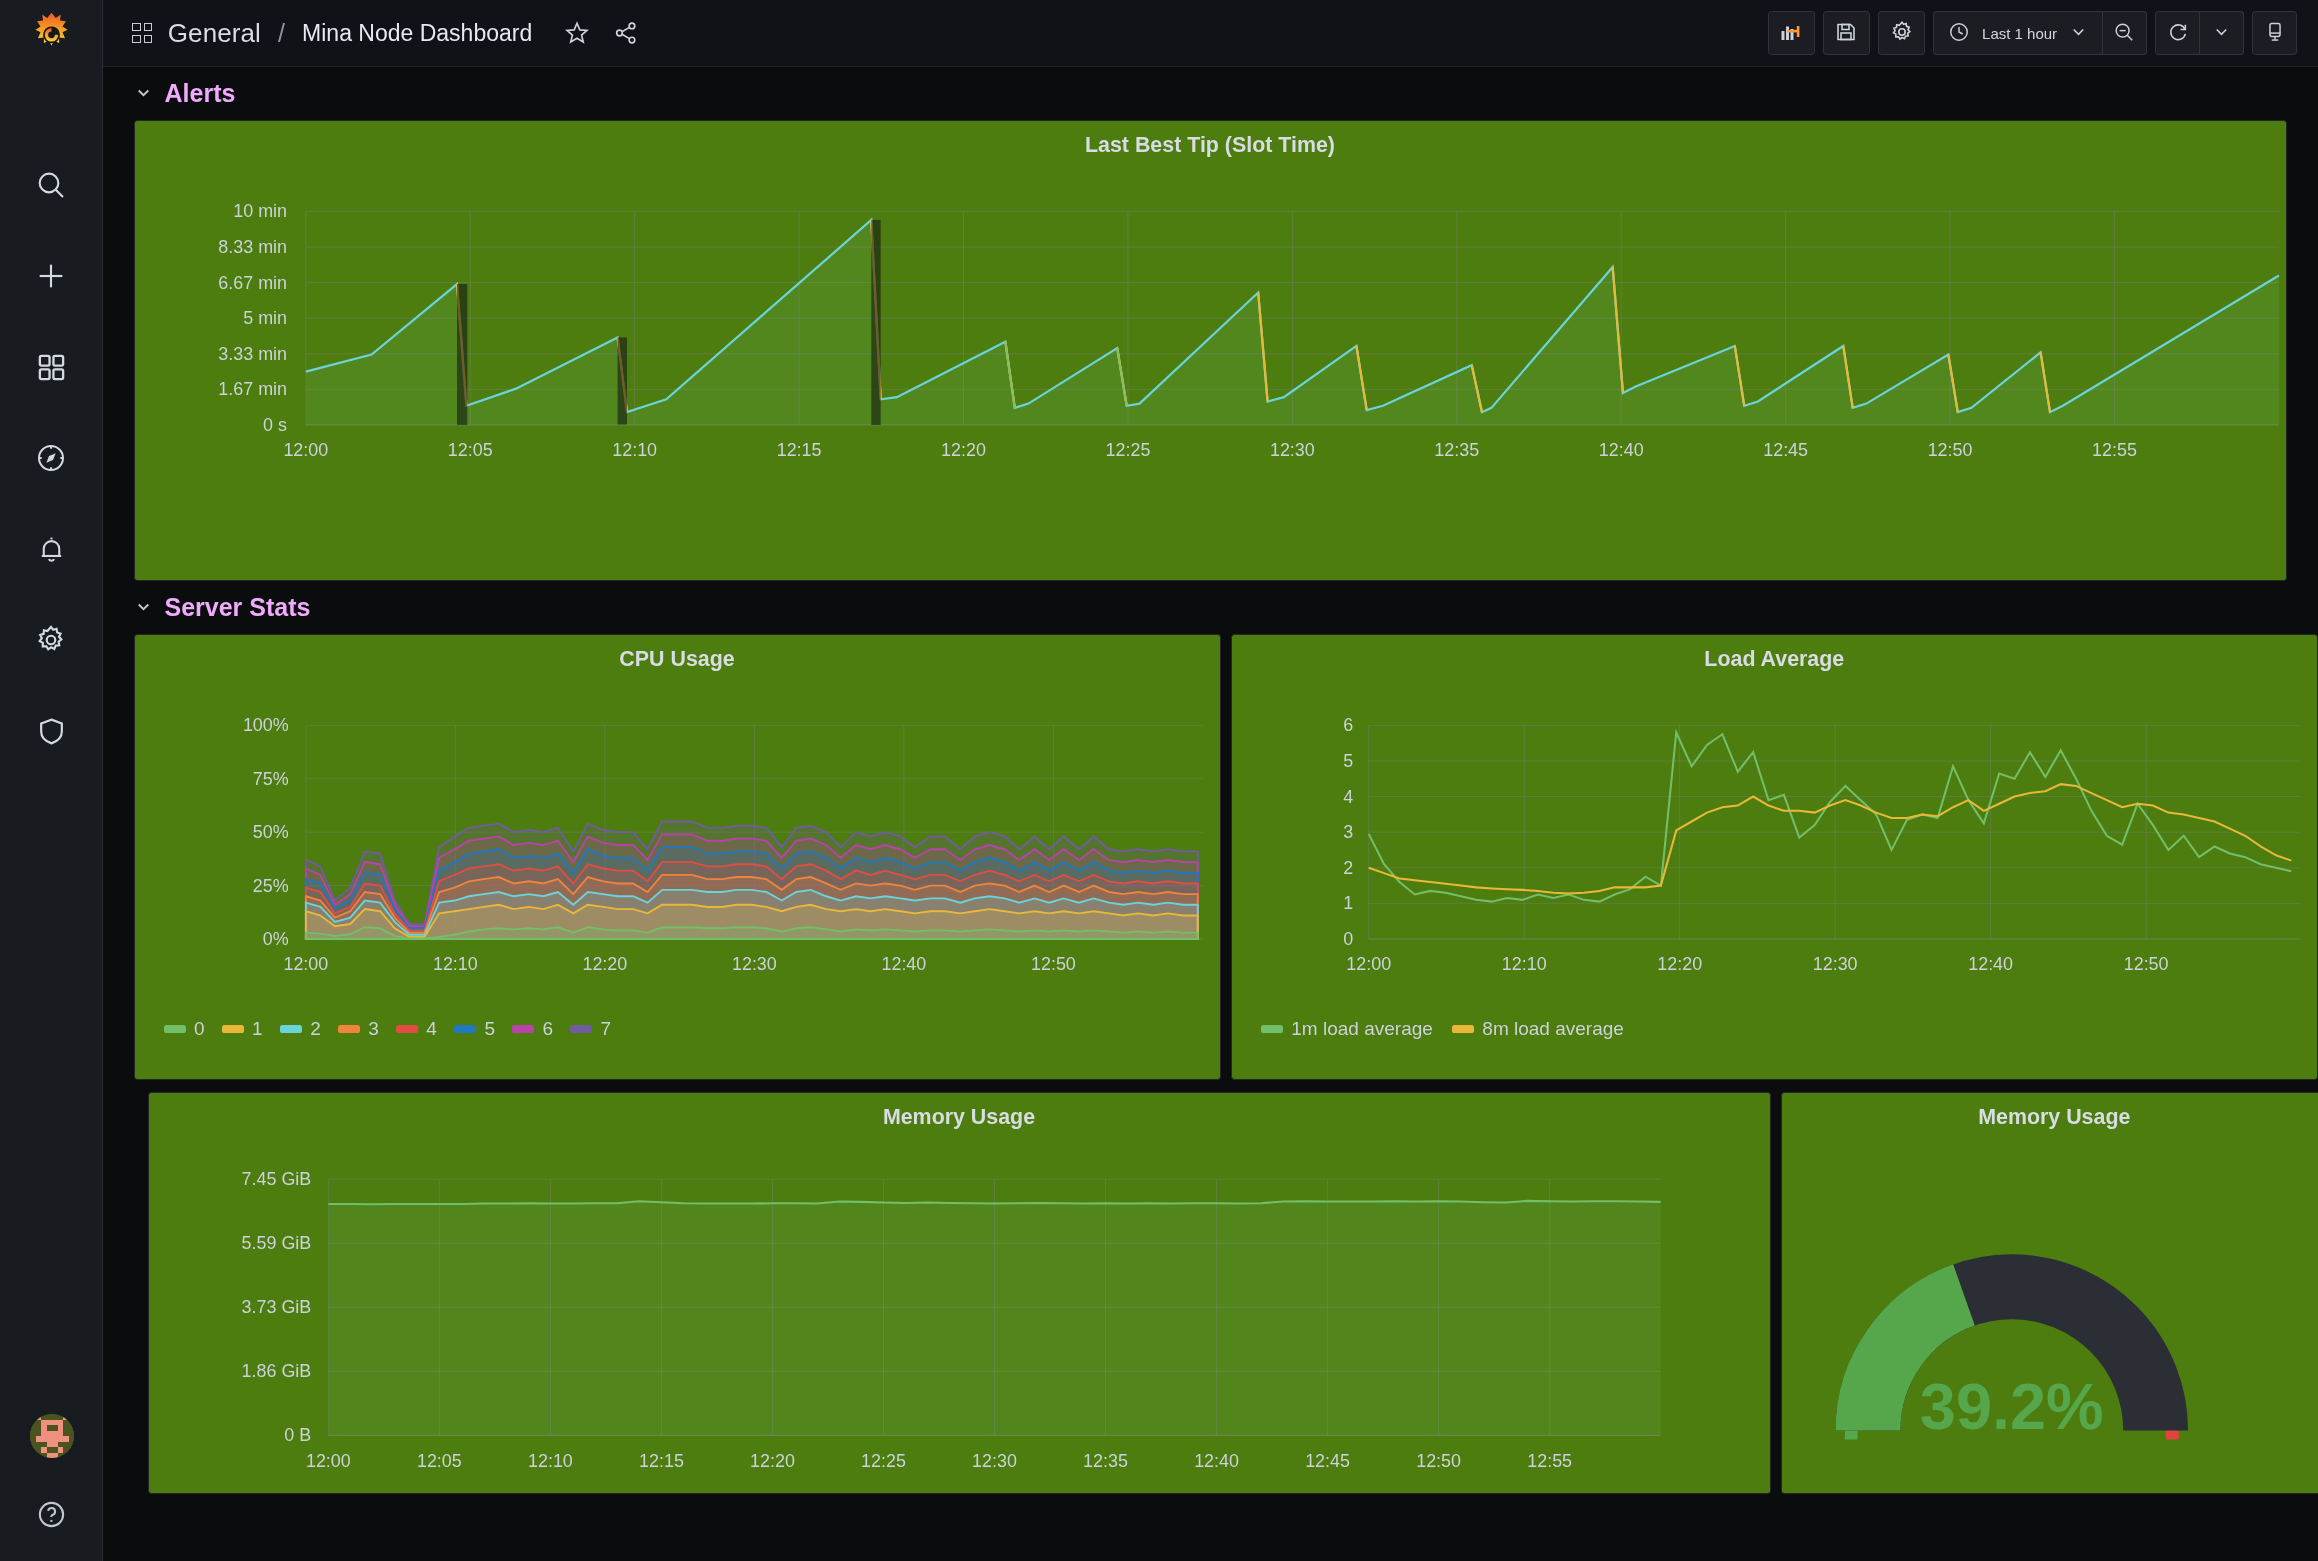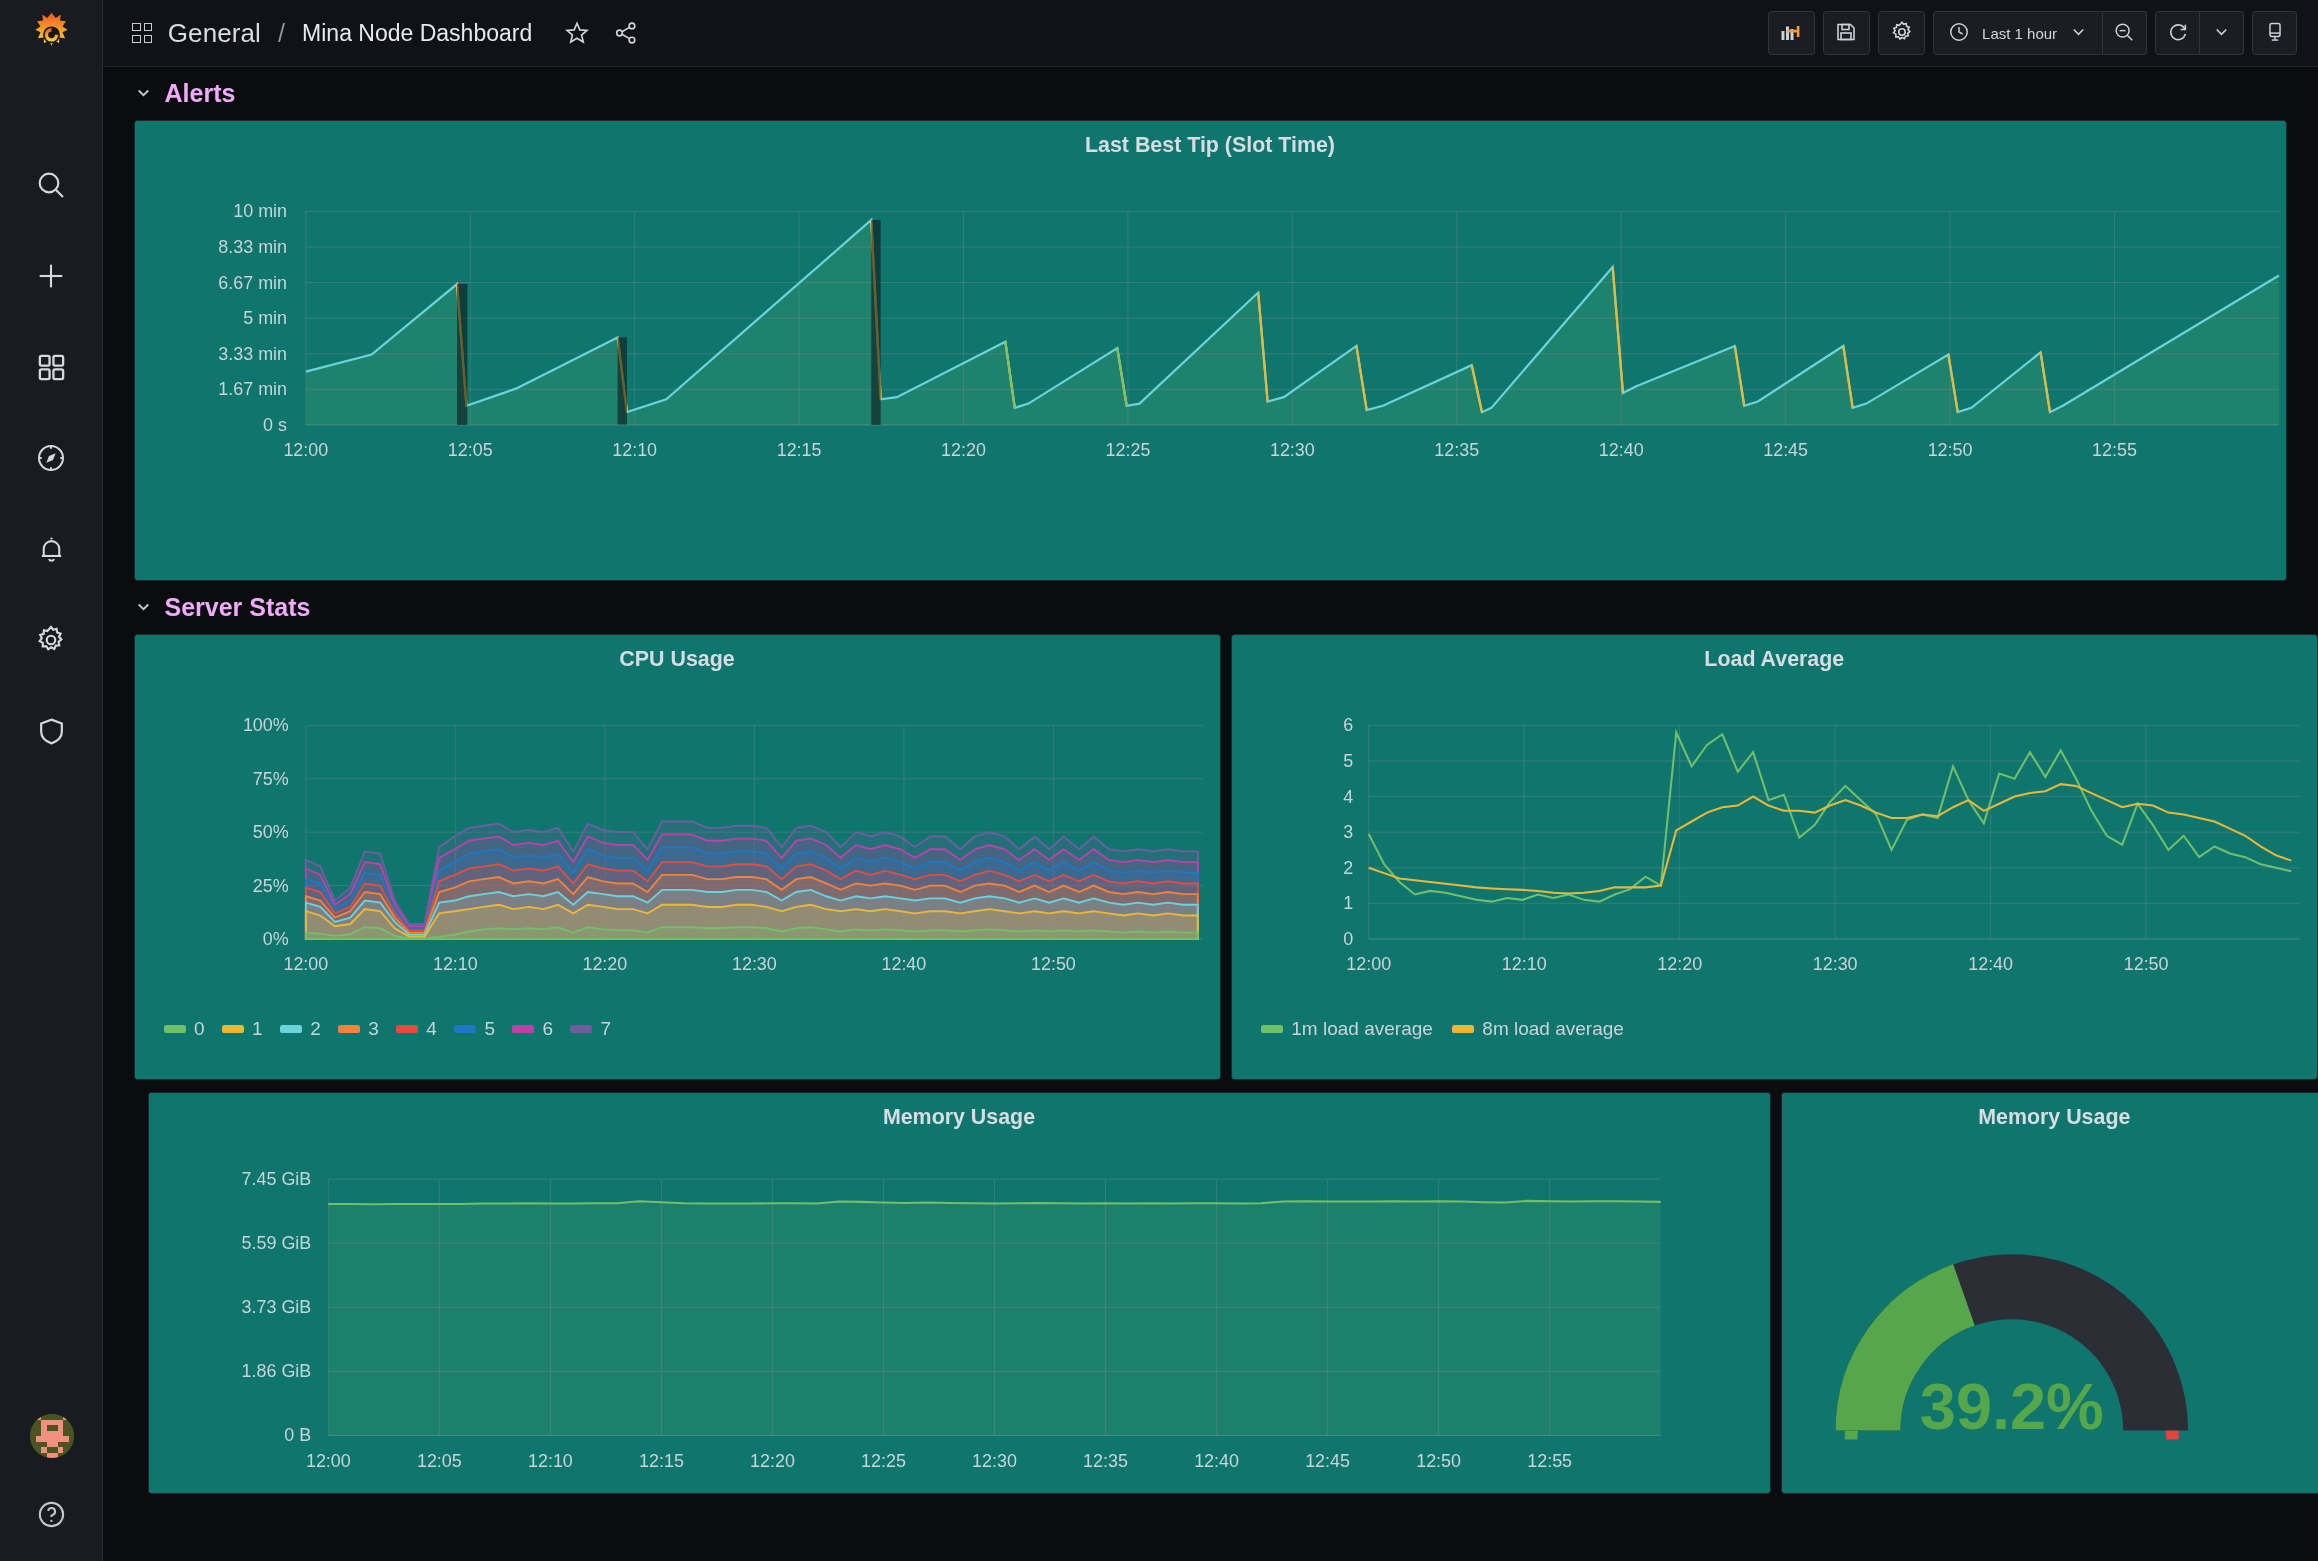--- a/index.html
+++ b/index.html
@@ -62,21 +62,21 @@
   .tb-group .tb-btn:last-child { border-radius:0 3.4px 3.4px 0; }
 
   
   #board { flex:1 1 auto; overflow:hidden; padding: 0 24px 0 22px; }
 
   .row-header { display:flex; align-items:center; gap: 12px; height: 53px; padding-left: 8.5px; }
   .row-header .chev { color:#c3c8d1; font-size: 19px; line-height:1; }
   .row-header .txt { font-size: 25px; font-weight: bold; color:#f0abfc; }
 
   .panel {
-    background:#0f766e;
+    background:#4d7c0f;
     border:0.9px solid #23262b;
     border-radius:3.4px;
     position:relative;
   }
   .panel-title {
     text-align:center; font-size: 21.4px; font-weight: bold;
     color:#d8dce3; padding-top: 12px; height: 39px;
   }
 
   .grid-2 { display:flex; gap: 10.3px; }

